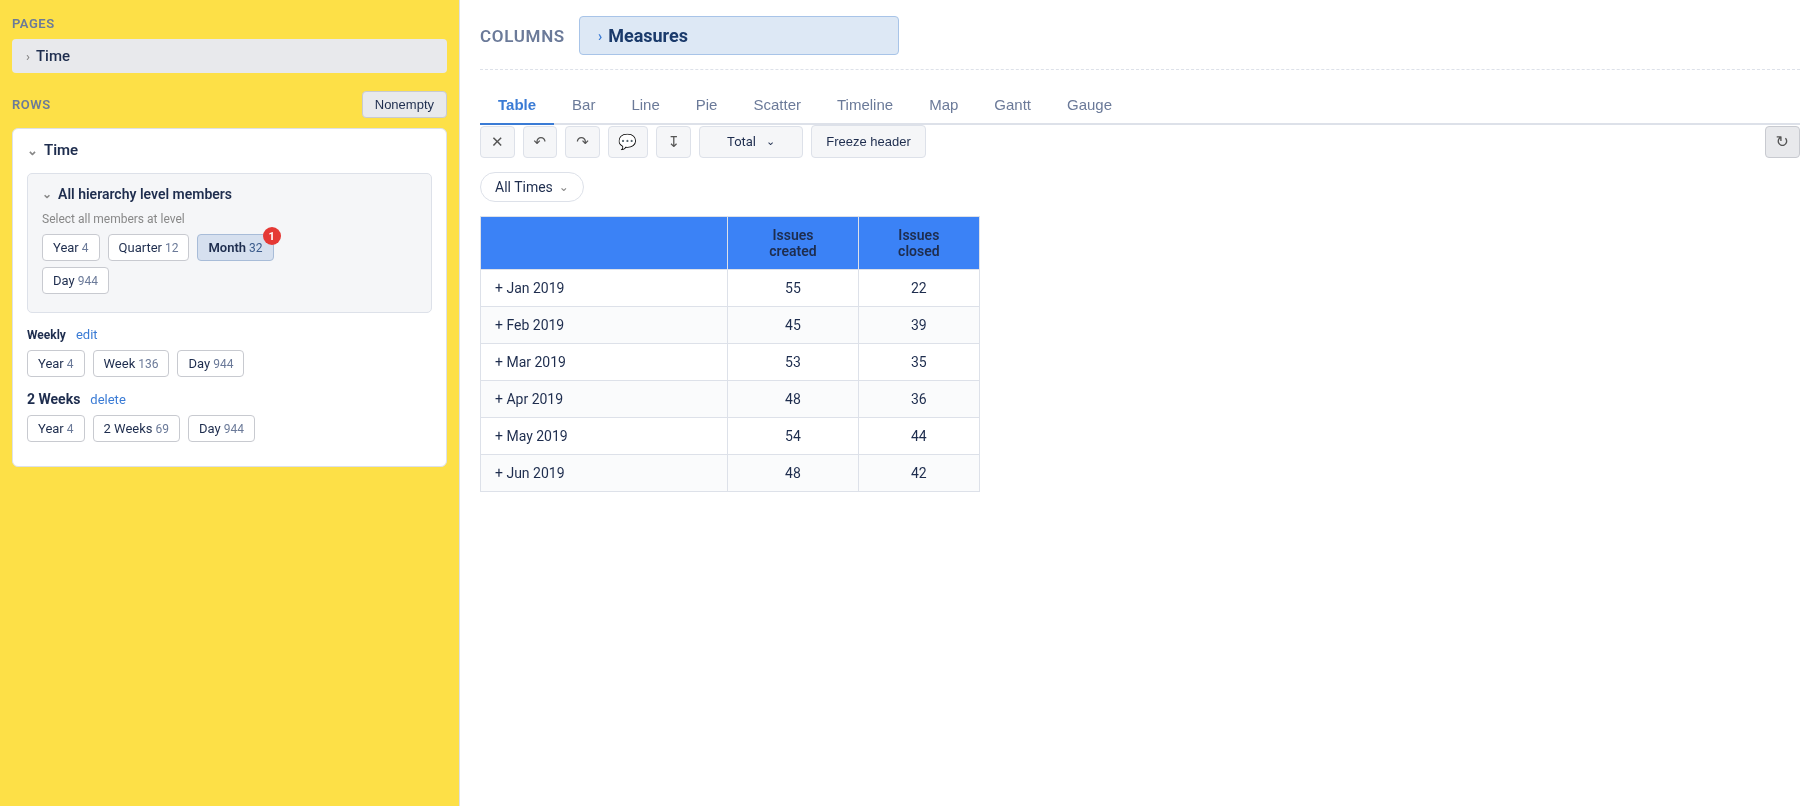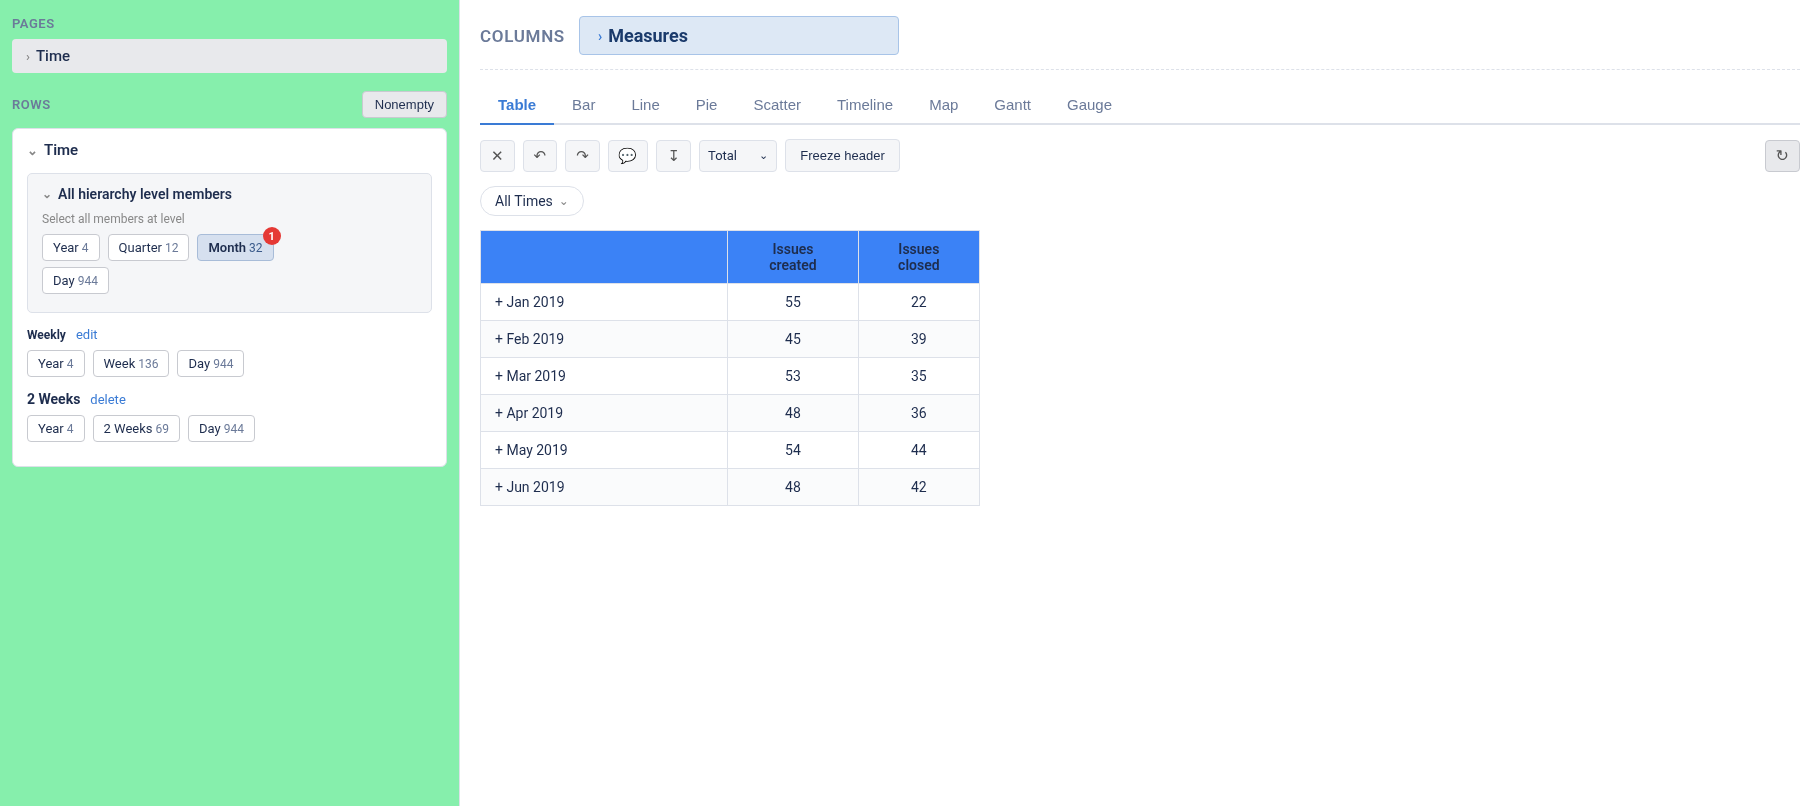--- a/index.html
+++ b/index.html
@@ -15,21 +15,21 @@
       min-height: 806px;
       background: #f5f6f8;
     }
 
     
     .left-panel {
       width: 460px;
       min-width: 460px;
       padding: 16px 12px;
       border-right: 1px solid #dde1e9;
-      background: #86efac;
+      background: #fde047;
     }
     .section-title {
       font-size: 13px;
       font-weight: 600;
       color: #6b7a99;
       text-transform: uppercase;
       letter-spacing: 0.04em;
       margin-bottom: 8px;
     }
     .time-pill {
@@ -236,21 +236,20 @@
       min-width: 320px;
     }
     .measures-pill .chevron {
       color: #3a7bd5;
       font-size: 14px;
     }
     .chart-tabs {
       display: flex;
       gap: 0;
       border-bottom: 2px solid #dde1e9;
-      margin-bottom: 14px;
     }
     .chart-tab {
       padding: 10px 18px;
       font-size: 15px;
       color: #6b7a99;
       cursor: pointer;
       border-bottom: 2px solid transparent;
       margin-bottom: -2px;
       background: none;
       border-top: none;
@@ -278,25 +277,25 @@
       cursor: pointer;
       display: flex;
       align-items: center;
       justify-content: center;
       min-width: 34px;
       height: 32px;
     }
     .total-btn {
       display: inline-flex;
       align-items: center;
-      gap: 22px;
+      gap: 10px;
       background: #f5f6f8;
       border: 1px solid #dde1e9;
       border-radius: 4px;
-      padding: 6px 8px;
+      padding: 6px 27px;
       font-size: 13px;
       color: #1e2d4e;
       cursor: pointer;
       height: 32px;
     }
     .freeze-btn {
       background: #f5f6f8;
       border: 1px solid #dde1e9;
       border-radius: 4px;
       padding: 6px 14px;

